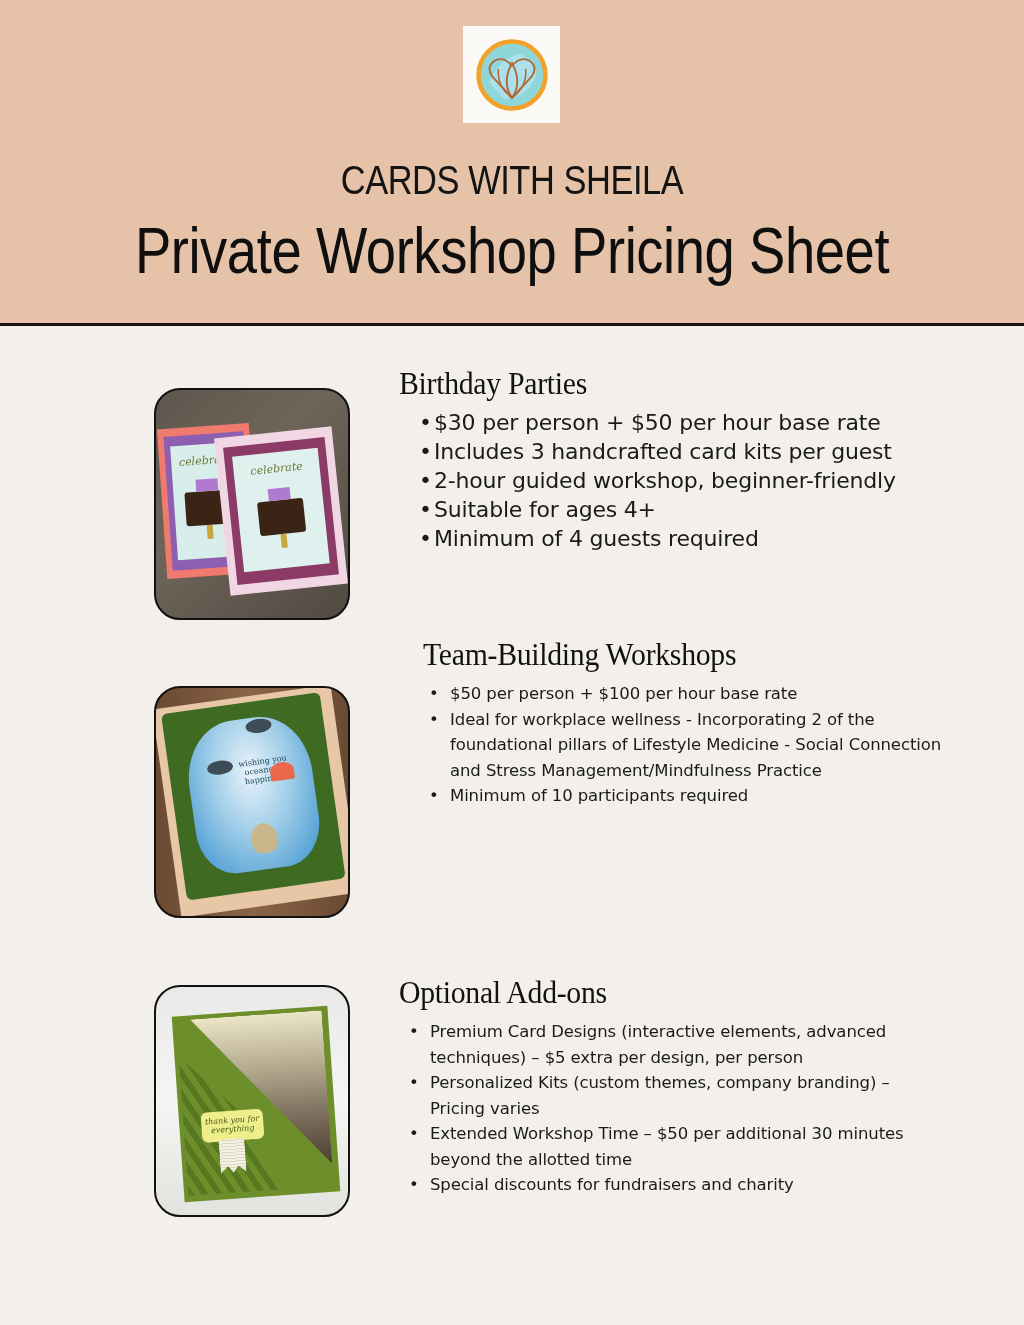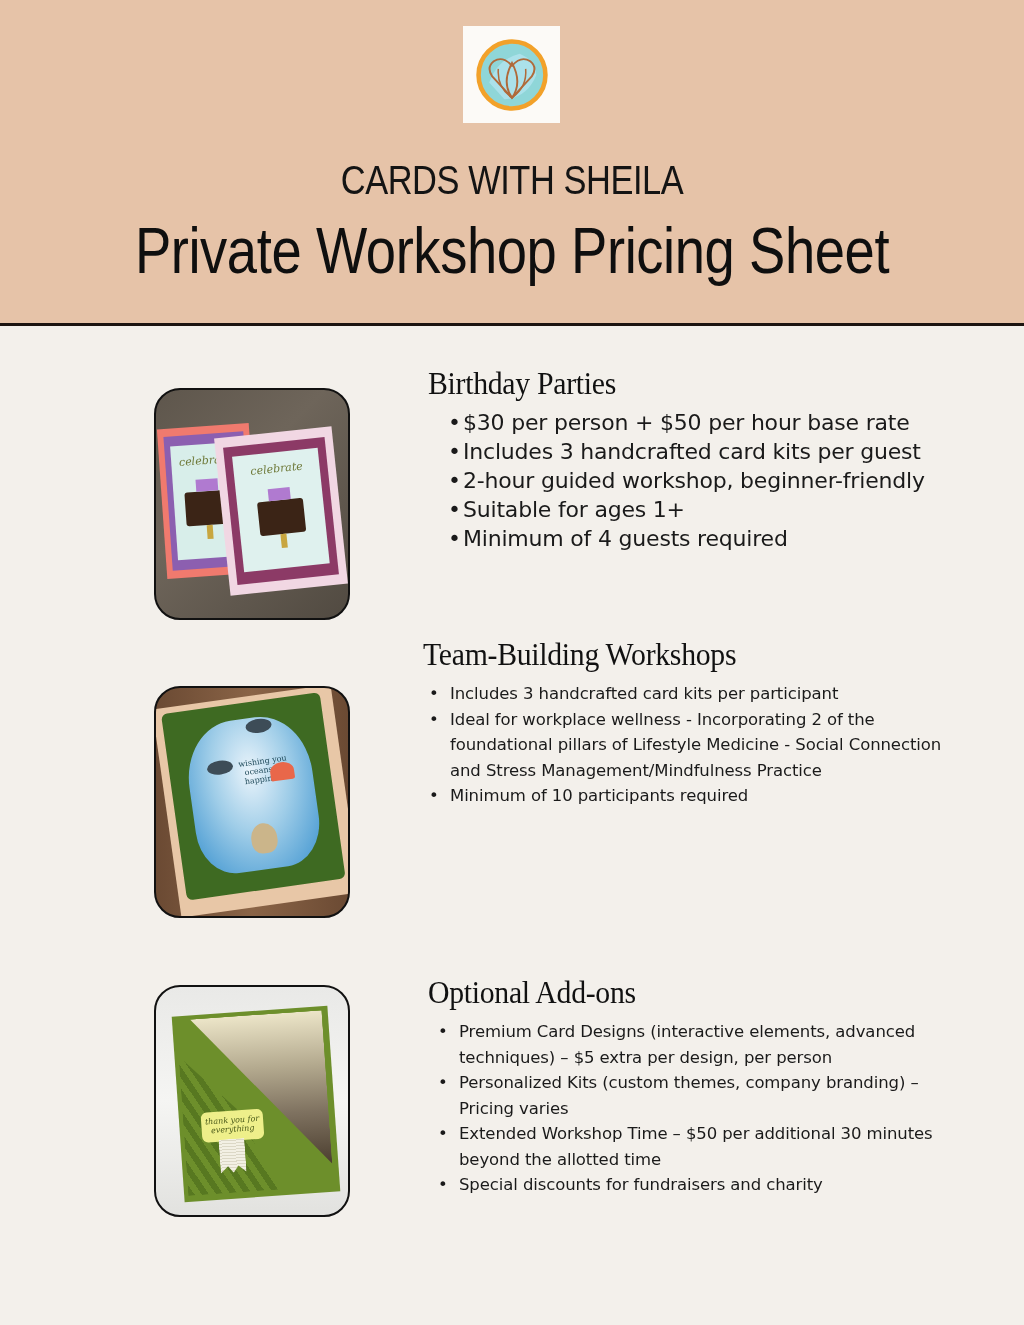--- a/index.html
+++ b/index.html
@@ -42,21 +42,21 @@
     .fish.f1 { left: 90px; top: 24px; }
     .fish.f2 { left: 46px; top: 60px; }
     .sea-text { position: absolute; left: 72px; top: 62px; width: 60px; text-align: center; font-family: "DejaVu Serif", serif; font-size: 8px; line-height: 9px; color: #1f4a5a; }
 
     .p3-card { left: 22px; top: 24px; width: 156px; height: 186px; background: #6d8f2b; transform: rotate(-4deg); }
     .p3-card .tri { position: absolute; left: 18px; top: 4px; right: 6px; bottom: 28px; background: linear-gradient(180deg, #ece5c8 0%, #b3a98e 35%, #7f7260 65%, #4b3e2f 100%); clip-path: polygon(0 0, 100% 0, 100% 100%); }
     .p3-card .leaves { position: absolute; left: 4px; top: 40px; width: 90px; height: 140px; background: repeating-linear-gradient(60deg, #4e6e1c 0 6px, #6d8f2b 6px 12px); opacity: 0.7; clip-path: polygon(0 0, 60% 40%, 100% 100%, 0 100%); }
     .p3-card .tag { position: absolute; left: 22px; top: 98px; width: 62px; height: 30px; background: #eeef8a; border-radius: 6px; font-family: "DejaVu Serif", serif; font-style: italic; font-size: 8px; line-height: 9px; color: #4a5a1a; text-align: center; padding-top: 5px; }
     .p3-card .ribbon { position: absolute; left: 38px; top: 126px; width: 26px; height: 34px; background: repeating-linear-gradient(0deg, #f3f0e4 0 2px, #dcd8c6 2px 3px); clip-path: polygon(0 0, 100% 0, 100% 100%, 70% 80%, 50% 100%, 30% 80%, 0 100%); }
 
-    .section { position: absolute; left: 428px; width: 570px; }
+    .section { position: absolute; left: 399px; width: 570px; }
     .sec-heading { font-family: "Liberation Serif", serif; font-size: 31px; color: #111; letter-spacing: -0.3px; font-weight: 400; transform: scaleX(0.96); transform-origin: left; white-space: nowrap; }
     .sec1 { top: 366px; }
     .sec2 { top: 637px; left: 423px; }
     .sec3 { top: 975px; }
 
     ul.items { list-style: none; }
     .sec1 ul.items { margin-top: 6px; margin-left: 20px; }
     .sec1 ul.items li { font-family: "DejaVu Sans", sans-serif; font-size: 22px; line-height: 29px; color: #1a1a1a; position: relative; padding-left: 15px; letter-spacing: -0.2px; }
     .sec1 ul.items li::before { content: "•"; position: absolute; left: 0; top: 0; }
 
@@ -124,29 +124,29 @@
     <div class="ribbon"></div>
   </div>
 </div>
 
 <div class="section sec1">
   <div class="sec-heading">Birthday Parties</div>
   <ul class="items">
     <li>$30 per person + $50 per hour base rate</li>
     <li>Includes 3 handcrafted card kits per guest</li>
     <li>2-hour guided workshop, beginner-friendly</li>
-    <li>Suitable for ages 1+</li>
+    <li>Suitable for ages 4+</li>
     <li>Minimum of 4 guests required</li>
   </ul>
 </div>
 
 <div class="section sec2">
   <div class="sec-heading">Team-Building Workshops</div>
   <ul class="items" style="width:548px">
-    <li>Includes 3 handcrafted card kits per participant</li>
+    <li>$50 per person + $100 per hour base rate</li>
     <li>Ideal for workplace wellness - Incorporating 2 of the foundational pillars of Lifestyle Medicine - Social Connection and Stress Management/Mindfulness Practice</li>
     <li>Minimum of 10 participants required</li>
   </ul>
 </div>
 
 <div class="section sec3">
   <div class="sec-heading">Optional Add-ons</div>
   <ul class="items" style="width:548px">
     <li style="width:510px">Premium Card Designs (interactive elements, advanced techniques) – $5 extra per design, per person</li>
     <li style="width:510px">Personalized Kits (custom themes, company branding) – Pricing varies</li>

